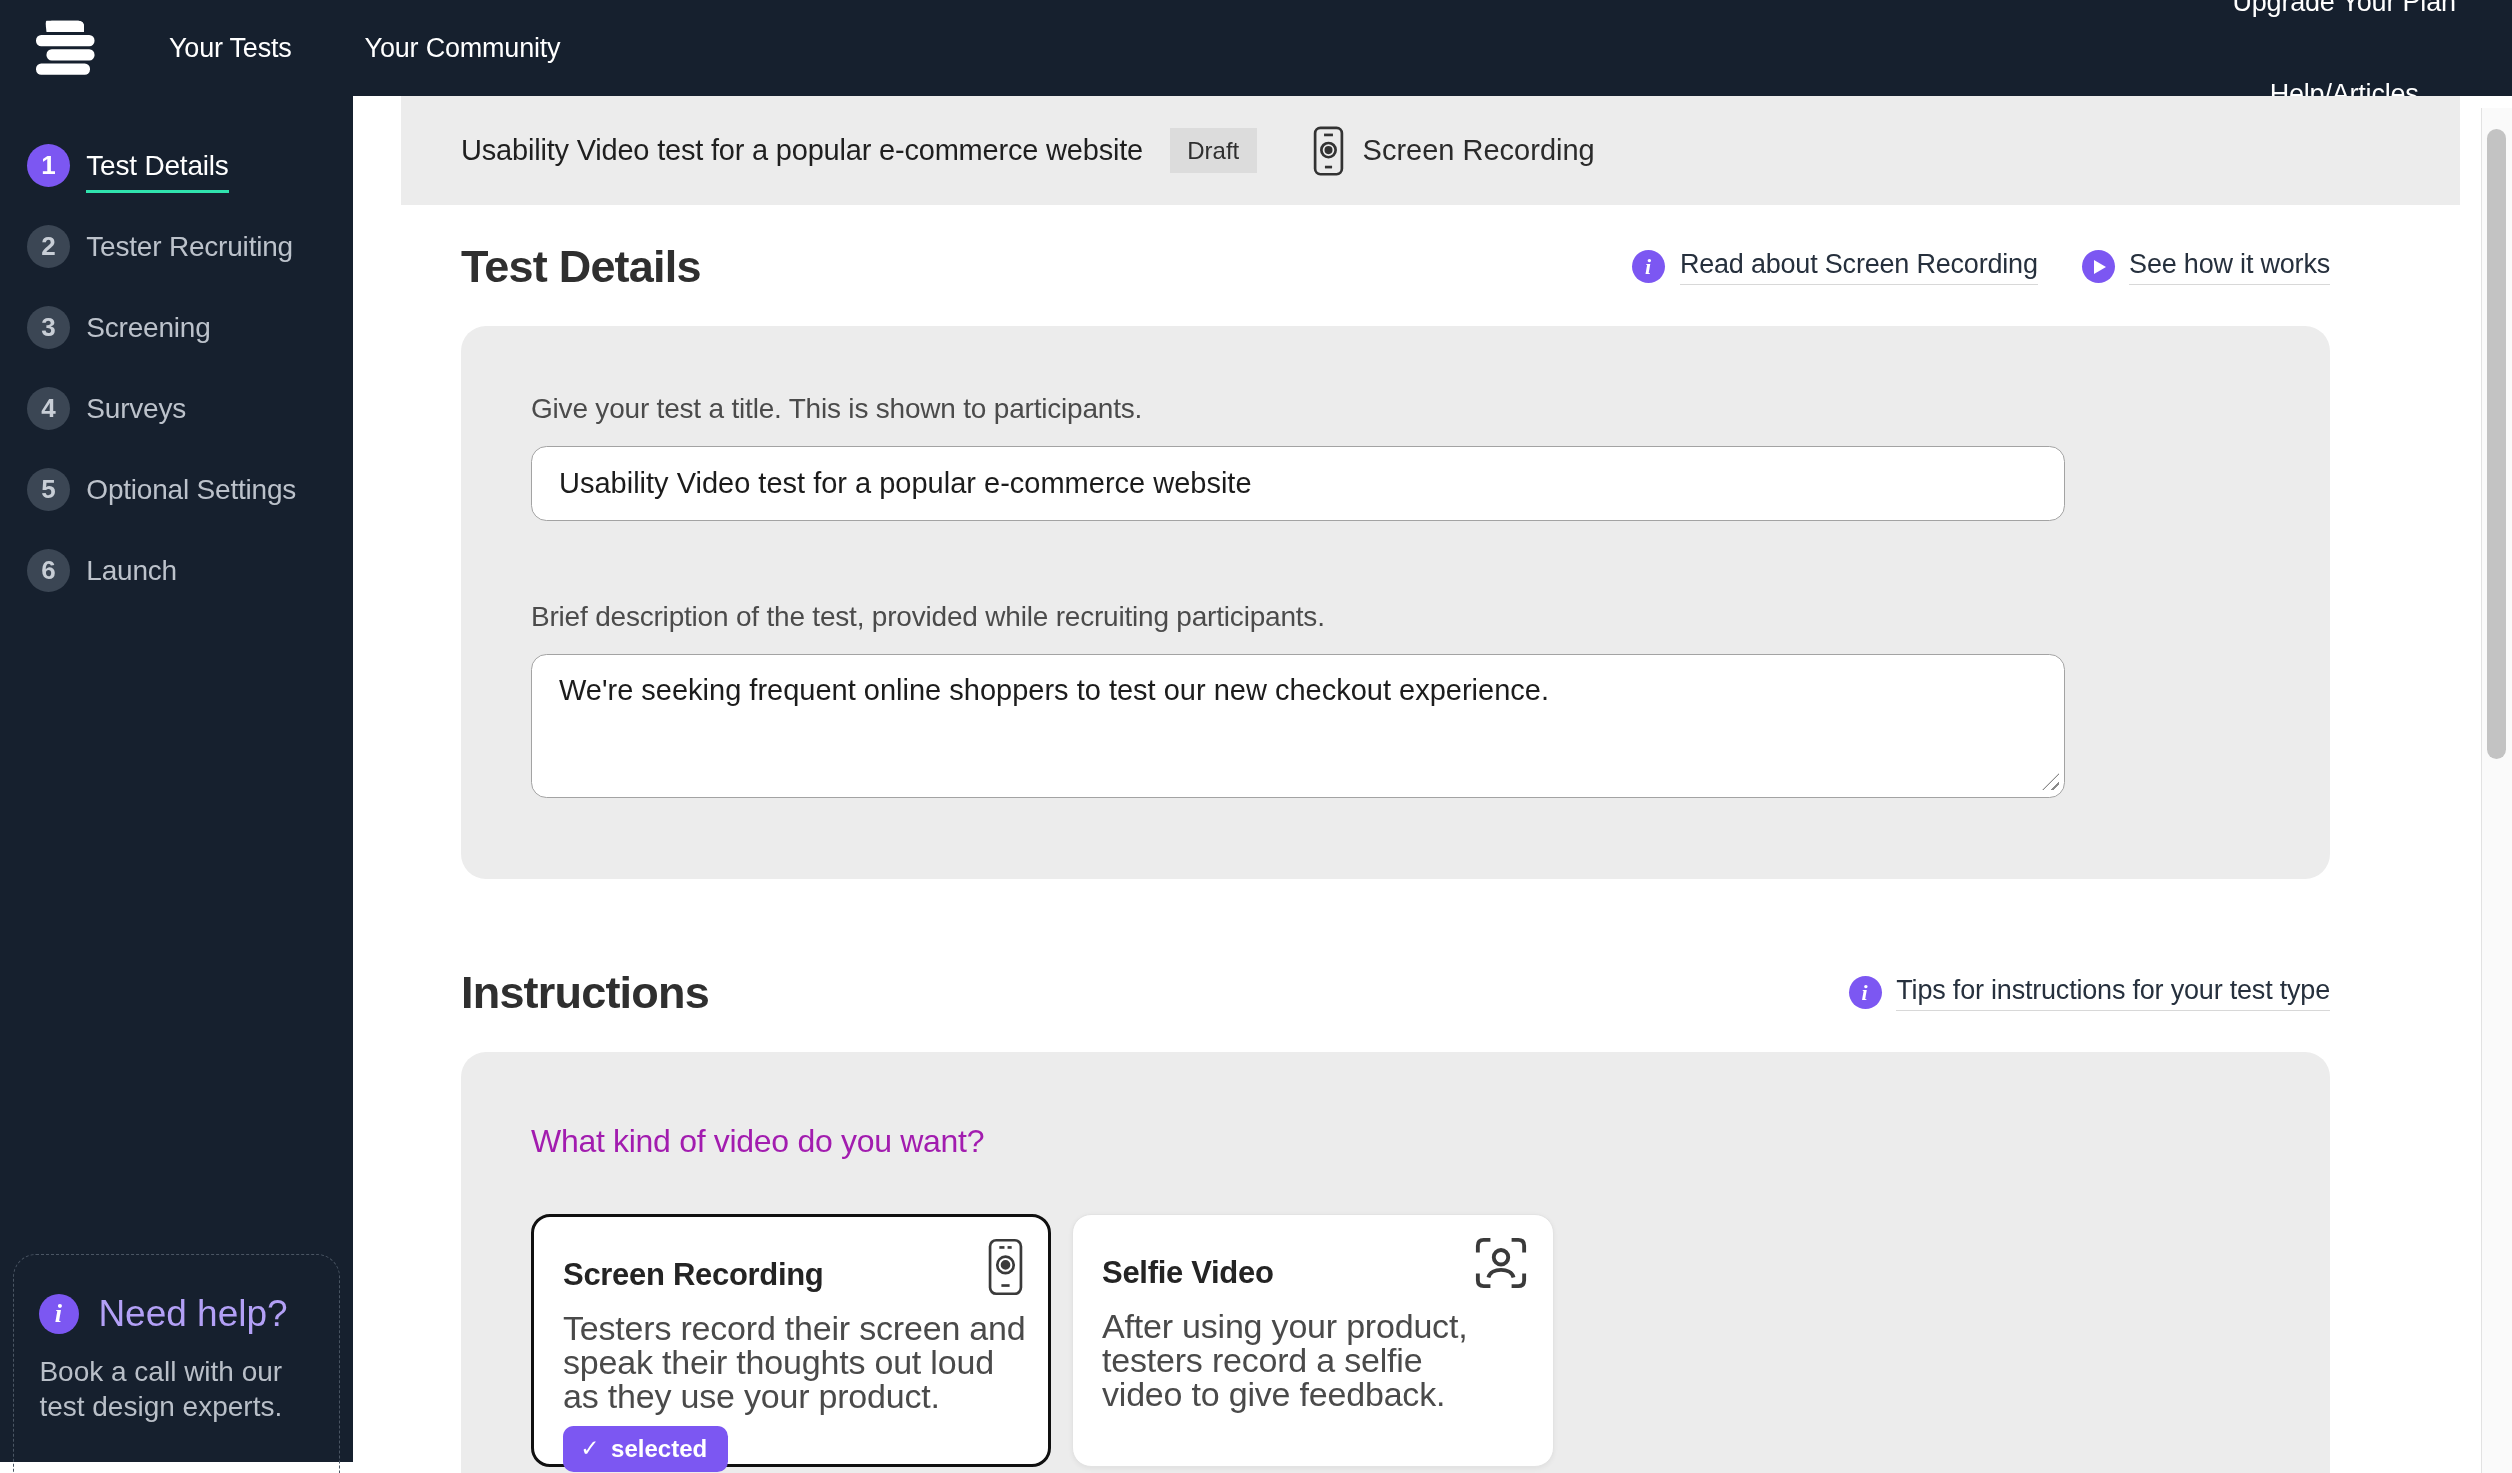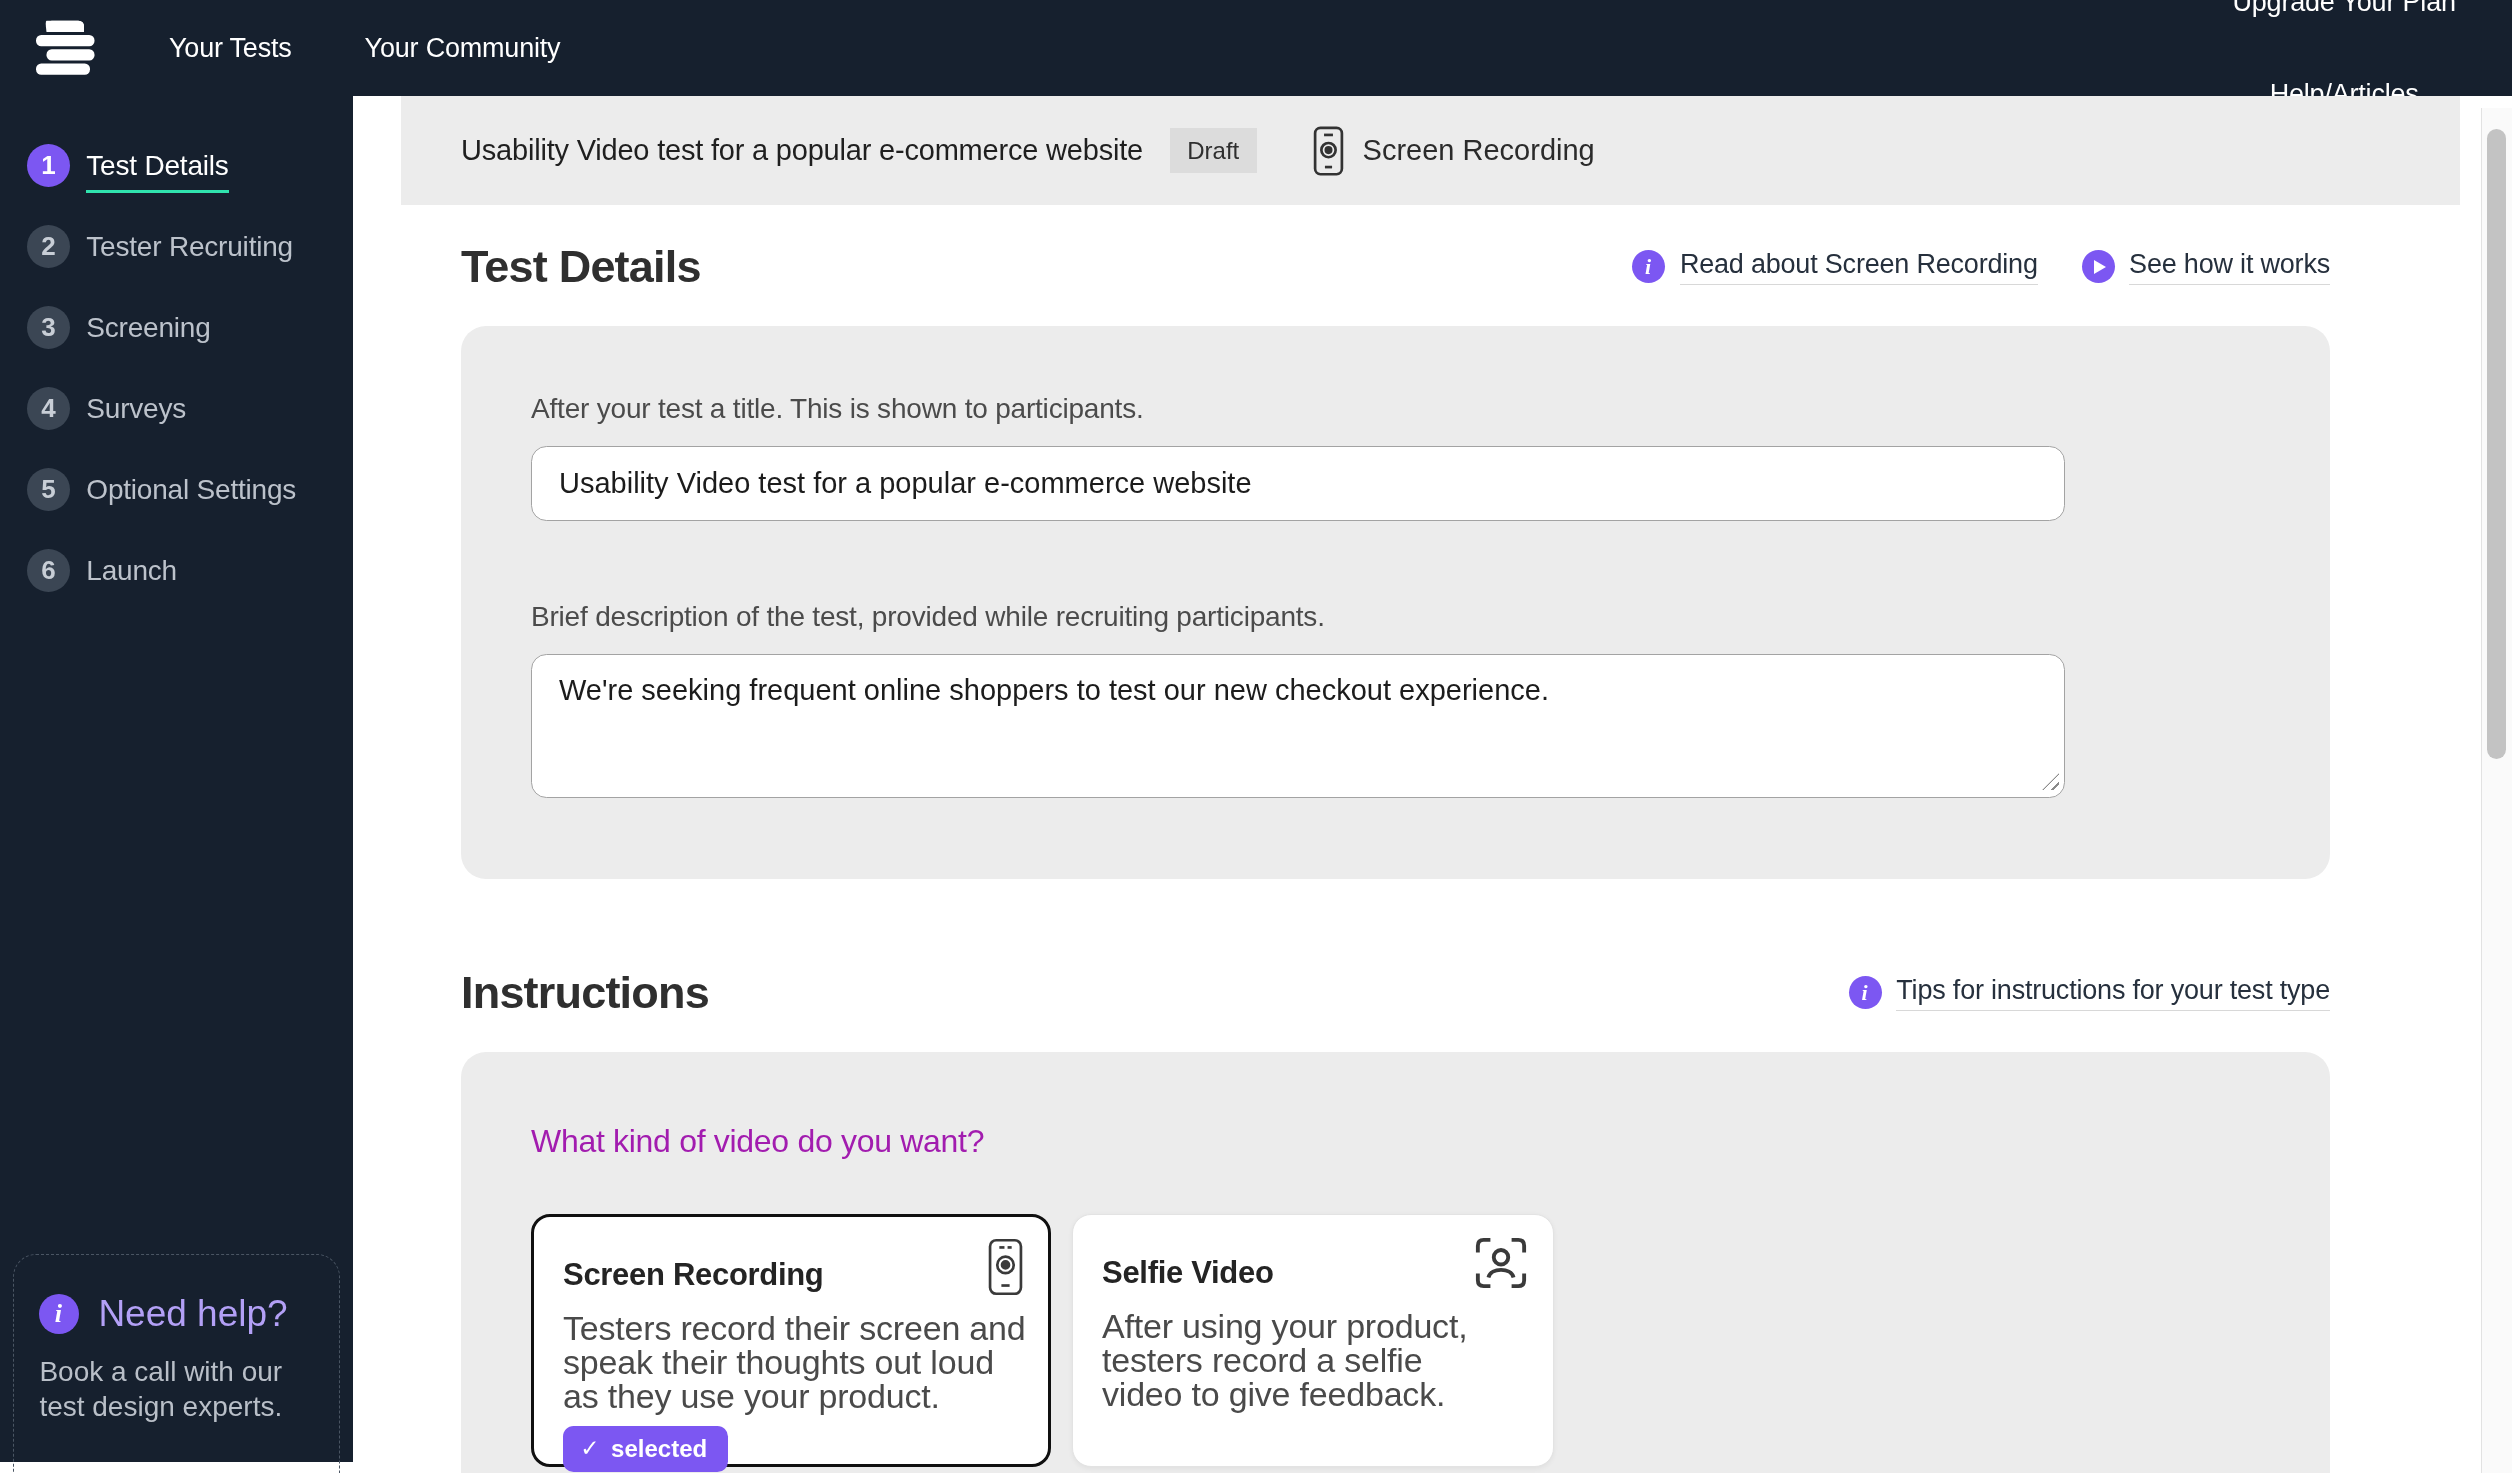--- a/index.html
+++ b/index.html
@@ -187,21 +187,21 @@
             <span class="tlink">
               <span class="play-circle">
                   <span class="play-tri"></span>
                 </span>
               <span class="txt">See how it works</span>
             </span>
           </div>
         </div>
 
         <div class="panel panel-1">
-          <div class="field-label">After your test a title. This is shown to participants.</div>
+          <div class="field-label">Give your test a title. This is shown to participants.</div>
           <input class="text-input" type="text" value="Usability Video test for a popular e-commerce website" style="">
           <div class="field-label label-2">Brief description of the test, provided while recruiting participants.</div>
           <div class="textarea-wrap">
             <textarea class="text-area" style="">We're seeking frequent online shoppers to test our new checkout experience.</textarea>
             <span class="grip"></span>
           </div>
         </div>
 
         <div class="section-row instructions-row">
           <h1 class="section-heading">Instructions</h1>

